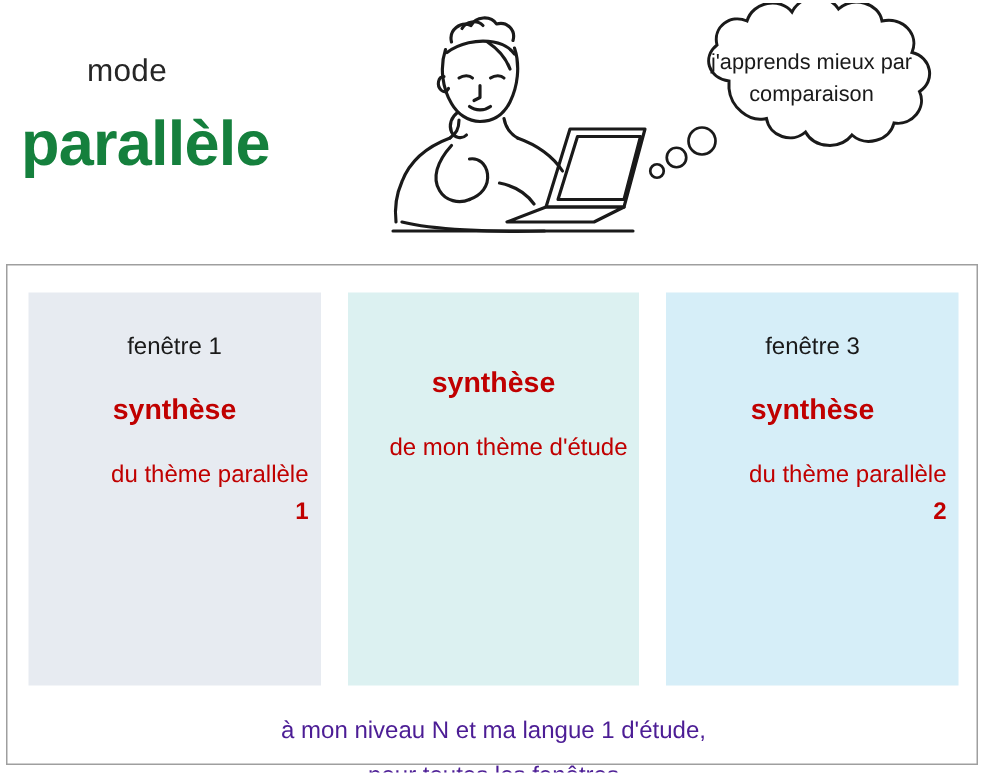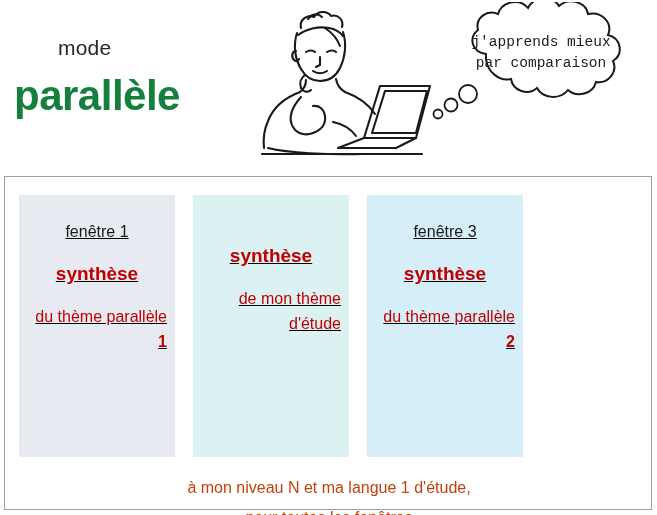--- a/index.html
+++ b/index.html
@@ -57,21 +57,20 @@
     height: 172px;
   }
 
   
   .bubble-wrap {
     position: absolute;
     left: 426px;
     top: 2px;
     width: 228px;
     height: 142px;
-    font-family: Liberation Mono, monospace;
   }
   .bubble-text {
     position: absolute;
     left: 36px;
     top: 30px;
     width: 158px;
     text-align: center;
     font-size: 14.5px;
     color: #1a1a1a;
     line-height: 1.45;
@@ -85,25 +84,24 @@
     width: 648px;
     height: 334px;
     border: 1px solid #9f9f9f;
     background: #ffffff;
     box-sizing: border-box;
   }
   .columns {
     position: absolute;
     left: 14px;
     top: 18px;
-    width: 504px;
+    width: 620px;
     height: 262px;
     display: flex;
     gap: 18px;
-    text-decoration: underline;
   }
   .col {
     flex: 1 1 0;
     position: relative;
     padding-top: 28px;
     box-sizing: border-box;
   }
   .col-1 { background: #e7ebf1; }
   .col-2 { background: #dcf1f1; }
   .col-3 { background: #d6eef8; }
@@ -134,21 +132,21 @@
 
   .footer-lines {
     position: absolute;
     left: 0;
     top: 296px;
     width: 648px;
     text-align: center;
   }
   .footer-line {
     font-size: 16px;
-    color: #c2410c;
+    color: #4c1d95;
     line-height: 1.9;
   }
 </style>
 </head>
 <body>
 
 <div id="page">
 
   <div class="header">
     <div class="mode-label">mode</div>

